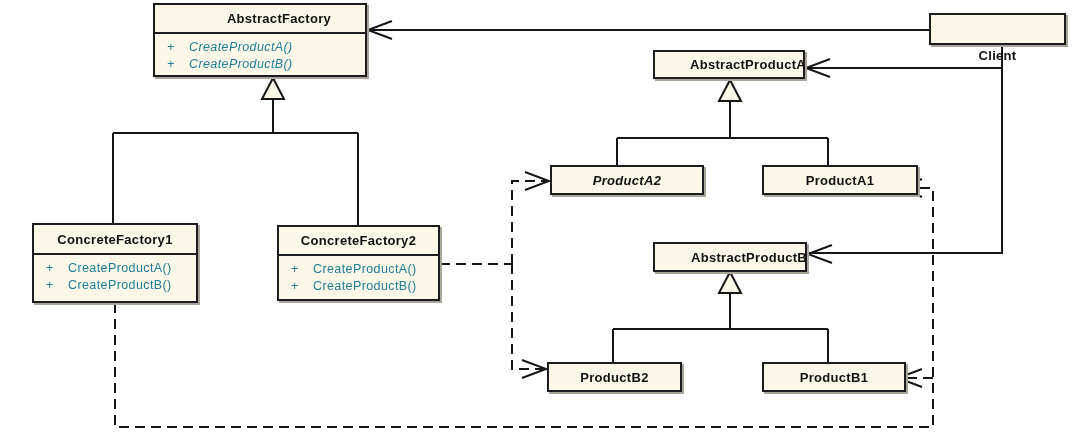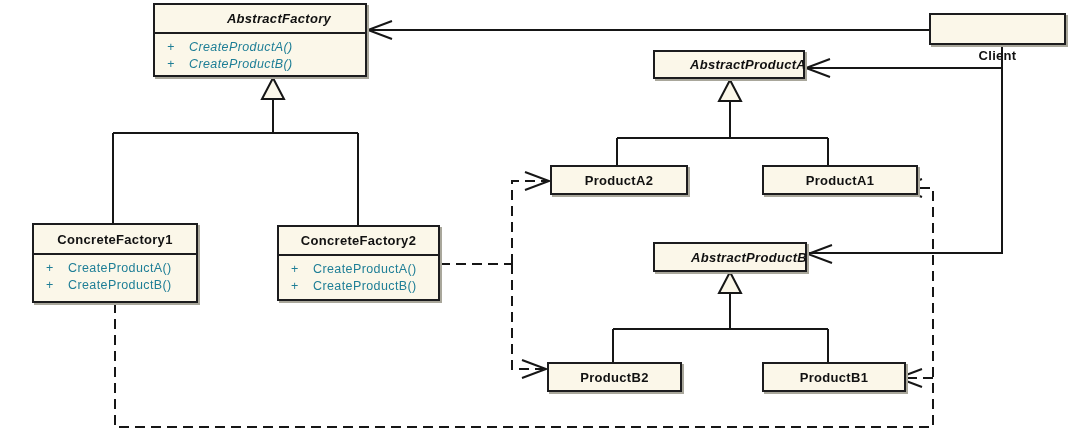--- a/index.html
+++ b/index.html
@@ -16,21 +16,21 @@
     box-sizing:border-box;
   }
   .uml-class .title{
     font-weight:bold;
     font-size:13px;
     color:#111111;
     text-align:center;
     letter-spacing:.3px;
     display:flex;align-items:center;justify-content:center;
   }
-  .uml-class.abstract .title{font-style:italic;padding-left:38px;}
+  .uml-class.abstract .title{padding-left:38px;}
   .members{
     border-top:2px solid #1c1c1e;
     padding:5px 4px 6px 12px;
   }
   .member{
     display:flex;
     align-items:baseline;
     font-size:12.5px;
     line-height:17px;
     color:#1E7E96;
@@ -38,21 +38,21 @@
   }
   .uml-class.abstract .member{font-style:italic;}
   .member .vis{width:22px;flex:0 0 22px;}
   
   #box-abstractfactory{left:153px;top:3px;width:214px;height:74px;}
   #box-abstractfactory .title{height:27px;}
   #box-client{left:929px;top:13px;width:137px;height:32px;}
   #box-client .title{height:28px;margin-top:26px;}
   #box-abstractproducta{left:653px;top:50px;width:152px;height:29px;}
   #box-abstractproducta .title{height:25px;text-align:right;}
-  #box-producta2{left:550px;top:165px;width:138px;height:30px;}
+  #box-producta2{left:550px;top:165px;width:154px;height:30px;font-style:italic;}
   #box-producta2 .title{height:26px;}
   #box-producta1{left:762px;top:165px;width:156px;height:30px;}
   #box-producta1 .title{height:26px;}
   #box-abstractproductb{left:653px;top:242px;width:154px;height:30px;}
   #box-abstractproductb .title{height:26px;}
   #box-productb2{left:547px;top:362px;width:135px;height:30px;}
   #box-productb2 .title{height:26px;border-radius:12px;}
   #box-productb1{left:762px;top:362px;width:144px;height:30px;}
   #box-productb1 .title{height:26px;}
   #box-concretefactory1{left:32px;top:223px;width:166px;height:80px;}

